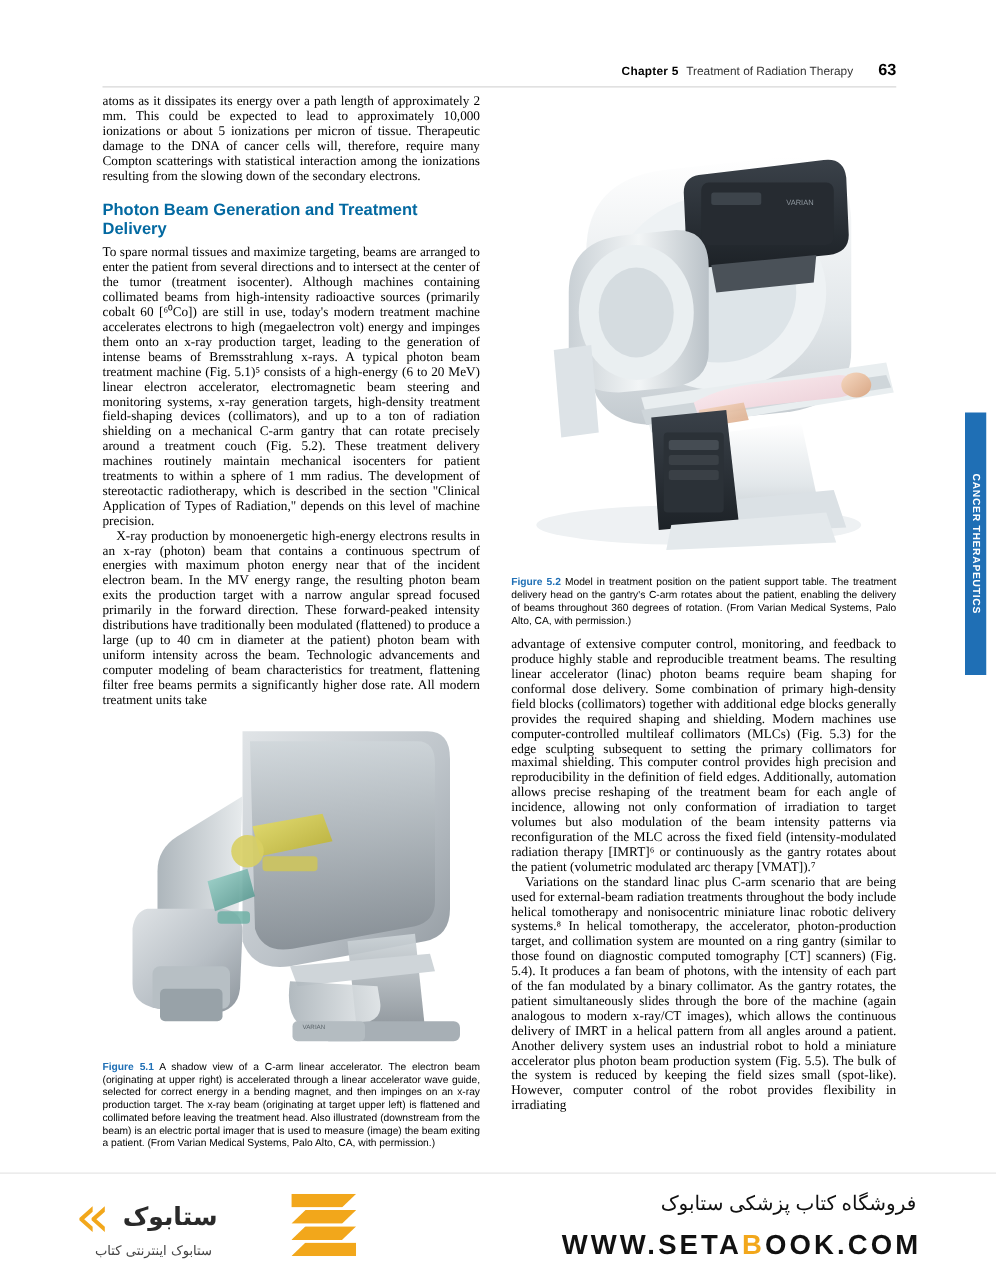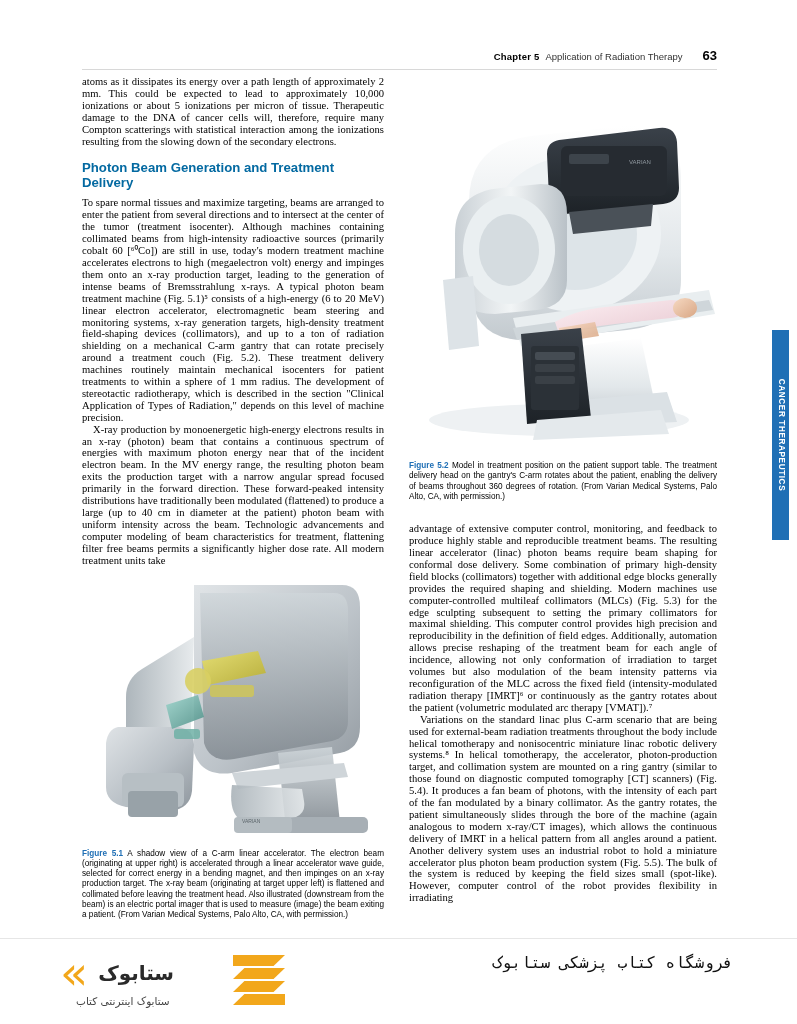--- a/index.html
+++ b/index.html
@@ -164,21 +164,21 @@
     left: 0; width: 52px; height: 11px;
     background: #f2a71b;
   }
   .logo-mark i:nth-child(1) { top: 0; clip-path: polygon(0 0, 100% 0, 78% 100%, 0 100%); }
   .logo-mark i:nth-child(2) { top: 13px; clip-path: polygon(22% 0, 100% 0, 78% 100%, 0 100%); }
   .logo-mark i:nth-child(3) { top: 26px; clip-path: polygon(22% 0, 100% 0, 78% 100%, 0 100%); }
   .logo-mark i:nth-child(4) { top: 39px; clip-path: polygon(22% 0, 100% 0, 100% 100%, 0 100%); }
   .shop-fa {
     position: absolute;
     right: 64px; top: 14px;
-    font-family: Liberation Mono, monospace;
+    font-family: Liberation Sans, sans-serif;
     font-size: 16px;
     color: #111;
     direction: rtl;
   }
   .shop-url {
     position: absolute;
     right: 60px; top: 44px;
     font-family: "Liberation Sans", sans-serif;
     font-size: 22px;
     font-weight: bold;
@@ -188,21 +188,21 @@
   .shop-url .accent { color: #f2a71b; }
 </style>
 </head>
 <body>
 
 <div class="page">
 
   <div class="header">
     <div class="header-inner">
       <span class="chap-label">Chapter 5</span>
-      <span class="chap-title">Application of Radiation Therapy</span>
+      <span class="chap-title">Treatment of Radiation Therapy</span>
       <span class="page-num">63</span>
     </div>
   </div>
 
   <div class="side-tab">
     <span>CANCER THERAPEUTICS</span>
   </div>
 
   <div class="col-left">
     <p class="body">atoms as it dissipates its energy over a path length of approximately 2 mm. This could be expected to lead to approximately 10,000 ionizations or about 5 ionizations per micron of tissue. Therapeutic damage to the DNA of cancer cells will, therefore, require many Compton scatterings with statistical interaction among the ionizations resulting from the slowing down of the secondary electrons.</p>
@@ -347,21 +347,21 @@
 
           <path d="M34 196 L64 192 L70 262 L40 266 Z" fill="#dde3e7"></path>
         </svg>
       </div>
       <div class="fig-caption">
         <span class="lbl">Figure 5.2</span>
         <span>Model in treatment position on the patient support table. The treatment delivery head on the gantry's C-arm rotates about the patient, enabling the delivery of beams throughout 360 degrees of rotation. (From Varian Medical Systems, Palo Alto, CA, with permission.)</span>
       </div>
     </div>
 
-    <div style="margin-top:21px;">
+    <div style="margin-top:8px;">
       <p class="body">advantage of extensive computer control, monitoring, and feedback to produce highly stable and reproducible treatment beams. The resulting linear accelerator (linac) photon beams require beam shaping for conformal dose delivery. Some combination of primary high-density field blocks (collimators) together with additional edge blocks generally provides the required shaping and shielding. Modern machines use computer-controlled multileaf collimators (MLCs) (Fig. 5.3) for the edge sculpting subsequent to setting the primary collimators for maximal shielding. This computer control provides high precision and reproducibility in the definition of field edges. Additionally, automation allows precise reshaping of the treatment beam for each angle of incidence, allowing not only conformation of irradiation to target volumes but also modulation of the beam intensity patterns via reconfiguration of the MLC across the fixed field (intensity-modulated radiation therapy [IMRT]⁶ or continuously as the gantry rotates about the patient (volumetric modulated arc therapy [VMAT]).⁷</p>
       <p class="body">Variations on the standard linac plus C-arm scenario that are being used for external-beam radiation treatments throughout the body include helical tomotherapy and nonisocentric miniature linac robotic delivery systems.⁸ In helical tomotherapy, the accelerator, photon-production target, and collimation system are mounted on a ring gantry (similar to those found on diagnostic computed tomography [CT] scanners) (Fig. 5.4). It produces a fan beam of photons, with the intensity of each part of the fan modulated by a binary collimator. As the gantry rotates, the patient simultaneously slides through the bore of the machine (again analogous to modern x-ray/CT images), which allows the continuous delivery of IMRT in a helical pattern from all angles around a patient. Another delivery system uses an industrial robot to hold a miniature accelerator plus photon beam production system (Fig. 5.5). The bulk of the system is reduced by keeping the field sizes small (spot-like). However, computer control of the robot provides flexibility in irradiating</p>
     </div>
   </div>
 
 </div>
 
 <div class="footer">
   <div class="brand-left">
     <span class="brand-chev">«</span>
@@ -370,13 +370,14 @@
   <div class="brand-sub">ستابوک اینترنتی کتاب</div>
 
   <div class="logo-mark">
     <i></i>
       <i></i>
       <i></i>
       <i></i>
   </div>
 
   <div class="shop-fa">فروشگاه کتاب پزشکی ستابوک</div>
+  <div class="shop-url"><span>WWW.SETA</span><span class="accent">B</span><span>OOK.COM</span></div>
 </div>
 
 </body></html>

